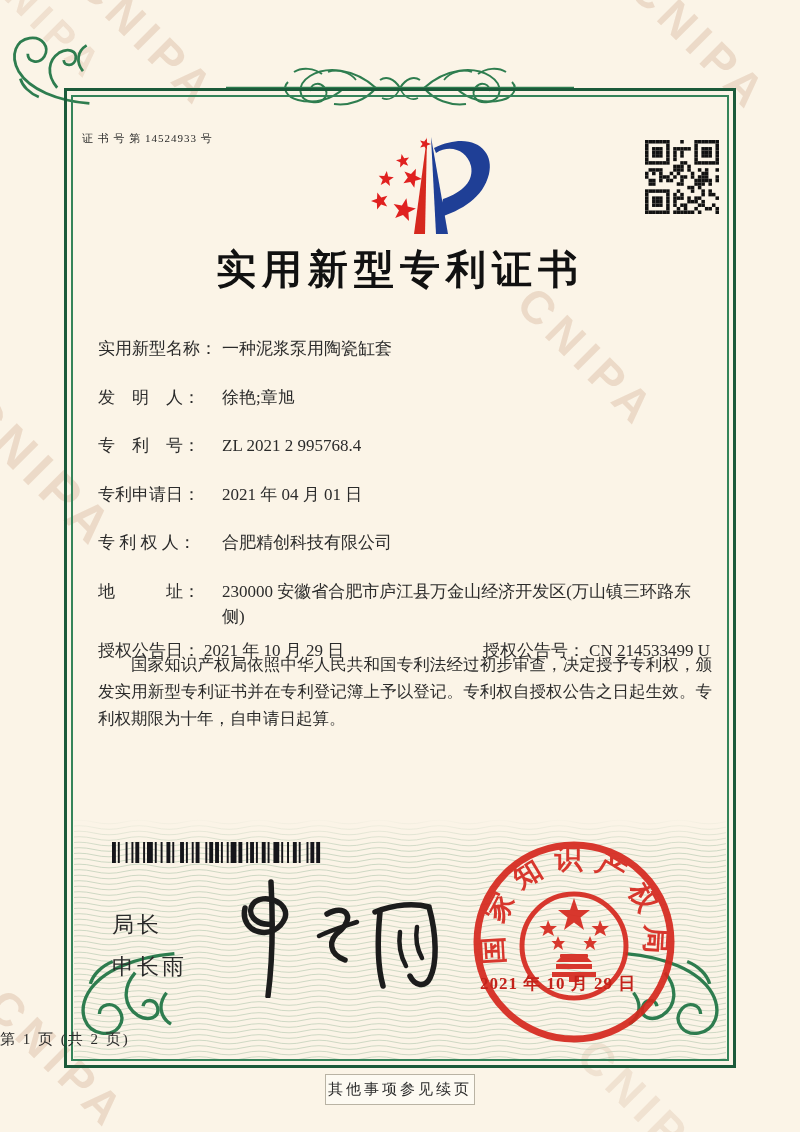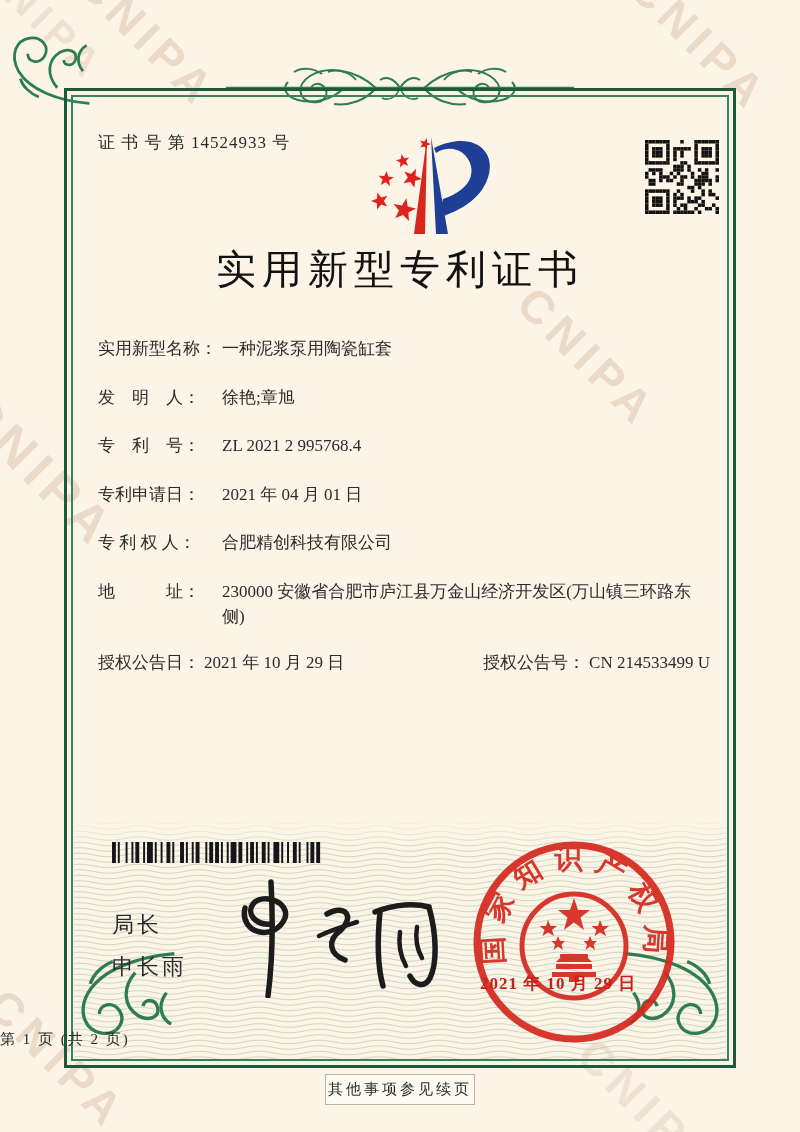--- a/index.html
+++ b/index.html
@@ -8,30 +8,30 @@
   
   .wm{position:absolute;font-family:"Liberation Sans","DejaVu Sans",sans-serif;
       font-weight:bold;font-size:46px;letter-spacing:7px;color:rgba(203,160,128,0.30);
       transform:rotate(45deg);white-space:nowrap;pointer-events:none;}
   
   .frame-outer{position:absolute;left:64px;top:88px;width:672px;height:980px;
       border:3px solid #1b5a3a;box-sizing:border-box;}
   .frame-inner{position:absolute;left:4px;top:4px;right:4px;bottom:4px;
       border:2px solid #35845a;}
   
-  .cert-no{position:absolute;left:98px;top:131px;font-size:17px;letter-spacing:1px;}
+  .cert-no{position:absolute;left:82px;top:131px;font-size:11px;letter-spacing:1px;}
   .logo{position:absolute;left:330px;top:128px;}
   .qr{position:absolute;left:645px;top:140px;}
   
   .title{position:absolute;left:0;top:242px;width:800px;text-align:center;
-      font-size:40px;font-weight:normal;letter-spacing:6px;color:#111;}
+      font-size:40px;font-weight:bold;letter-spacing:6px;color:#111;}
   
   .fields{position:absolute;left:98px;top:336px;width:612px;font-size:17px;line-height:1.5;}
   .frow{display:flex;margin-bottom:23px;}
-  .frow.tight{margin-bottom:20px;}
+  .frow.tight{margin-bottom:8px;}
   .flabel{flex:0 0 124px;white-space:nowrap;}
   .fvalue{flex:1;}
   .frow.double{justify-content:space-between;margin-bottom:0;}
   .fgroup{display:flex;}
   .fgroup + .fgroup{margin-left:38px;}
   .fgroup .flabel{flex:0 0 auto;}
   .fgroup .fvalue{margin-left:4px;}
   
   .paragraphs{position:absolute;left:98px;top:652px;width:614px;font-size:16.5px;
       line-height:1.63;text-align:justify;}
@@ -426,20 +426,21 @@
         <span class="fvalue">2021 年 10 月 29 日</span>
       </span>
       <span class="fgroup">
         <span class="flabel">授权公告号：</span>
         <span class="fvalue">CN 214533499 U</span>
       </span>
     </div>
   </div>
 
   <div class="paragraphs">
+    <p>国家知识产权局依照中华人民共和国专利法经过初步审查，决定授予专利权，颁发实用新型专利证书并在专利登记簿上予以登记。专利权自授权公告之日起生效。专利权期限为十年，自申请日起算。</p>
   </div>
 
   <svg class="barcode" id="barcode" width="212" height="21">
       <rect x="0.00" y="0" width="3.89" height="21" fill="#15151a"></rect>
       <rect x="5.83" y="0" width="1.94" height="21" fill="#15151a"></rect>
       <rect x="13.61" y="0" width="1.94" height="21" fill="#15151a"></rect>
       <rect x="19.45" y="0" width="1.94" height="21" fill="#15151a"></rect>
       <rect x="23.34" y="0" width="3.89" height="21" fill="#15151a"></rect>
       <rect x="31.12" y="0" width="1.94" height="21" fill="#15151a"></rect>
       <rect x="35.01" y="0" width="5.83" height="21" fill="#15151a"></rect>

